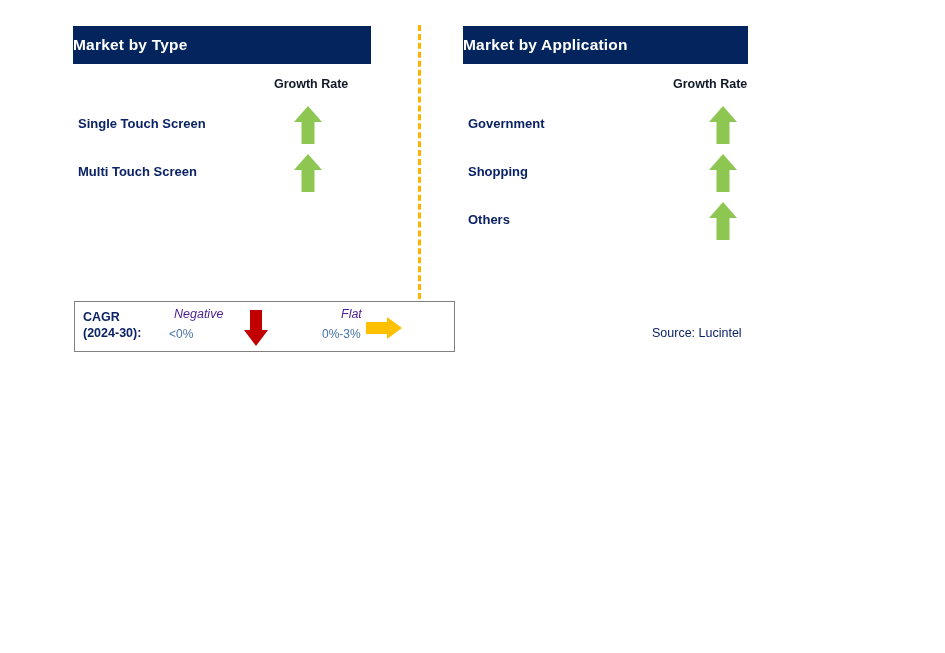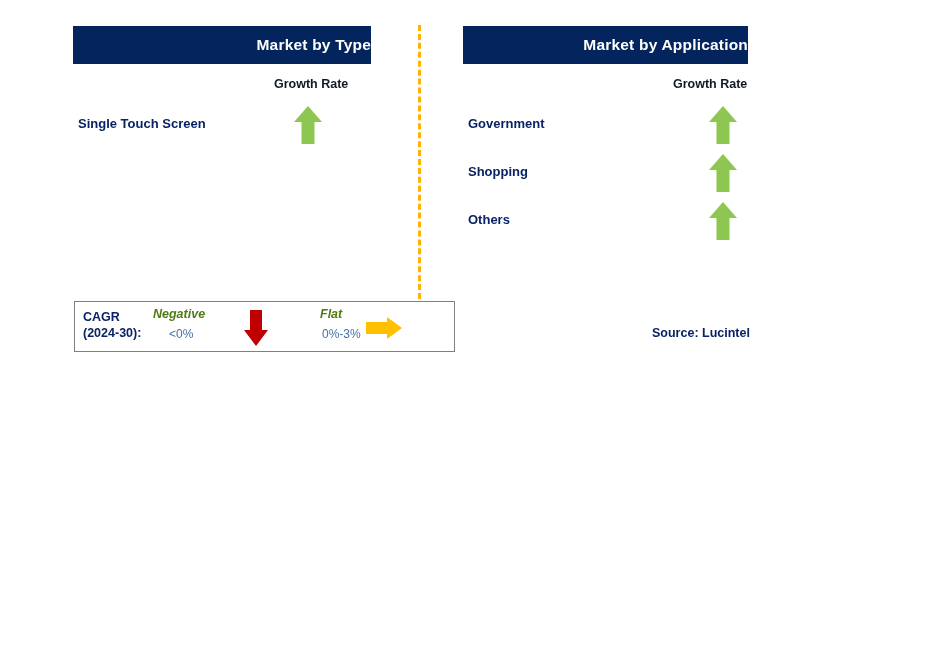--- a/index.html
+++ b/index.html
@@ -17,21 +17,21 @@
 
   
   .section-header {
     position: absolute;
     background: #03245C;
     color: #ffffff;
     font-size: 15.5px;
     font-weight: bold;
     display: flex;
     align-items: center;
-    justify-content: flex-end;
+    justify-content: flex-start;
     letter-spacing: 0.2px;
   }
   #header-left  { left: 73px;  top: 26px; width: 298px; height: 38px; }
   #header-right { left: 463px; top: 26px; width: 285px; height: 38px; }
 
   
   .growth-rate-label {
     position: absolute;
     font-size: 12.5px;
     font-weight: bold;
@@ -106,23 +106,24 @@
   .legend-entry {
     position: absolute;
     top: 0;
     height: 100%;
   }
   .legend-word {
     position: absolute;
     top: 5px;
     font-size: 12.5px;
     font-style: italic;
-    font-weight: bold;
-    color: #4d7c0f;
-    white-space: nowrap;
+    font-weight: normal;
+    color: #4c1d95;
+    white-space: nowrap;
+    margin-left: 21px;
   }
   .legend-range {
     position: absolute;
     top: 25px;
     font-size: 12px;
     color: #4472A8;
     white-space: nowrap;
   }
   .legend-icon {
     position: absolute;
@@ -146,21 +147,21 @@
   #legend-entry-growing .legend-word  { left: 38px; }
   #legend-entry-growing .legend-range { left: 52px; }
   #legend-entry-growing .legend-icon  { left: 128px; }
 
   
   #source {
     position: absolute;
     left: 652px;
     top: 326px;
     font-size: 12.5px;
-    font-weight: bold;
+    font-weight: normal;
     color: #0B2265;
     white-space: nowrap;
   }
 </style>
 </head>
 <body>
 
 <div class="section-header" id="header-left">
   <span>Market by Type</span>
 </div>
@@ -171,20 +172,28 @@
 
   <div class="row">
     <div class="row-label">Single Touch Screen</div>
     <div class="row-arrow">
       <svg class="arrow-svg" viewBox="0 0 30 40" xmlns="http://www.w3.org/2000/svg">
         <polygon points="15,1 29,17 21.5,17 21.5,39 8.5,39 8.5,17 1,17" fill="#8DC751"></polygon>
       </svg>
     </div>
   </div>
 
+  <div class="row">
+    <div class="row-label">Multi Touch Screen</div>
+    <div class="row-arrow">
+      <svg class="arrow-svg" viewBox="0 0 30 40" xmlns="http://www.w3.org/2000/svg">
+        <polygon points="15,1 29,17 21.5,17 21.5,39 8.5,39 8.5,17 1,17" fill="#8DC751"></polygon>
+      </svg>
+    </div>
+  </div>
 
 </div>
 
 <div id="divider"></div>
 
 <div class="section-header" id="header-right">
   <span>Market by Application</span>
 </div>
 
 <div class="growth-rate-label" id="growth-right">Growth Rate</div>

